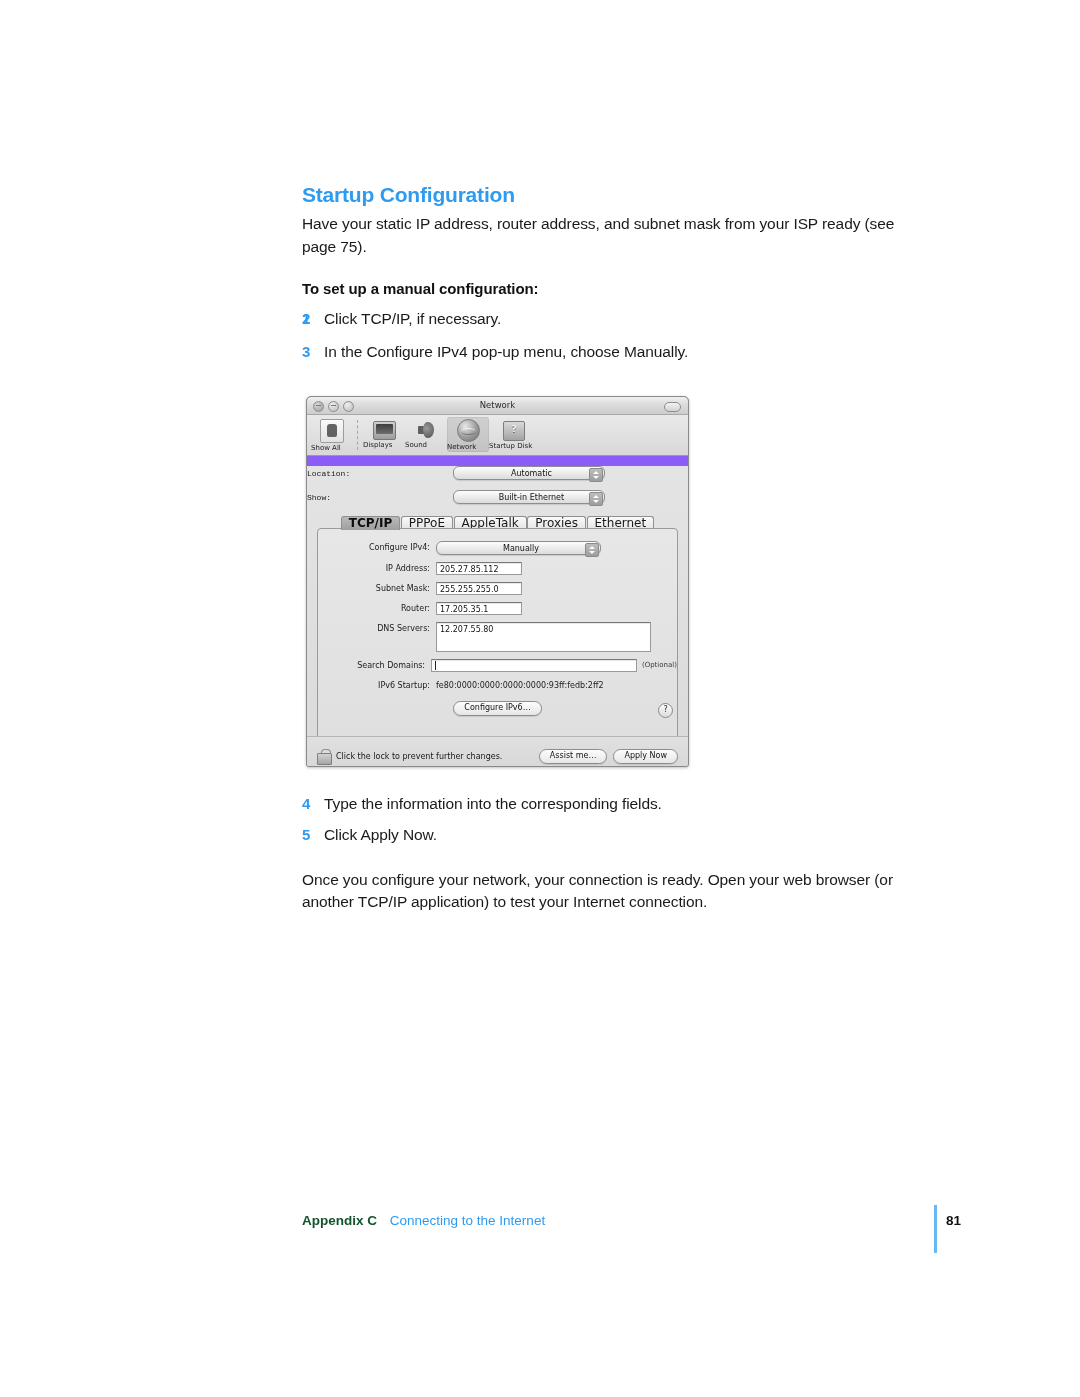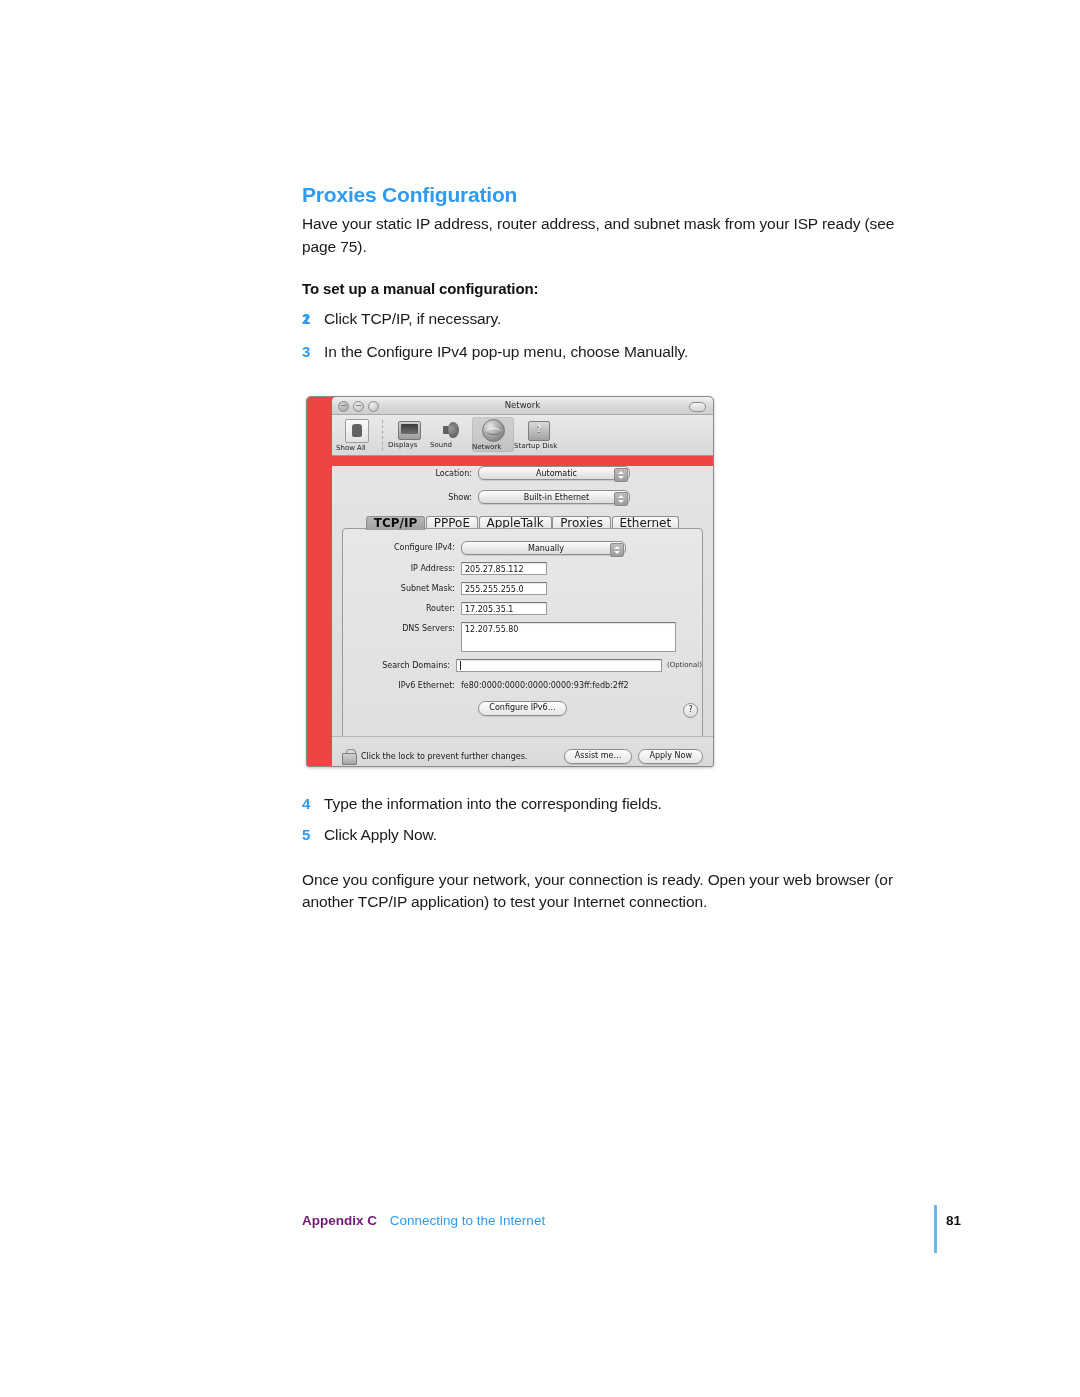--- a/index.html
+++ b/index.html
@@ -86,21 +86,21 @@
   
   .footer {
     position: absolute;
     left: 302px;
     top: 1213px;
     width: 680px;
     font-size: 13.5px;
   }
   .footer-appendix {
     font-weight: bold;
-    color: #701a75;
+    color: #14532d;
   }
   .footer-title {
     color: #2e9bf0;
     margin-left: 9px;
   }
   .footer-rule {
     position: absolute;
     left: 934px;
     top: 1205px;
     width: 3px;
@@ -116,29 +116,28 @@
     color: #111;
   }
 
   
   .macwin {
     position: absolute;
     left: 306px;
     top: 396px;
     width: 381px;
     height: 369px;
-    background: #ef4444;
+    background: #8b5cf6;
     border: 1px solid #8a8a8a;
     border-radius: 5px 5px 3px 3px;
     box-shadow: 0 1px 3px rgba(0,0,0,0.25);
     font-family: "DejaVu Sans", sans-serif;
     font-size: 8px;
     color: #171717;
     overflow: hidden;
-    padding-left: 25px;
   }
 
   
   .titlebar {
     height: 17px;
     background: linear-gradient(to bottom,#f0f0f0 0%,#dcdcdc 45%,#cdcdcd 100%);
     border-bottom: 1px solid #a8a8a8;
     position: relative;
     border-radius: 4px 4px 0 0;
   }
@@ -306,24 +305,25 @@
   }
 
   
   .row {
     display: flex;
     align-items: center;
     margin-top: 10px;
   }
   .row-lbl {
     width: 140px;
-    text-align: right;
+    text-align: left;
     padding-right: 6px;
     font-size: 8px;
     color: #1b1b1b;
+    font-family: Liberation Mono, monospace;
   }
   .popup {
     position: relative;
     width: 152px;
     height: 14px;
     background: linear-gradient(to bottom,#fdfdfd 0%,#ececec 50%,#dcdcdc 100%);
     border: 1px solid #8e8e8e;
     border-radius: 6px;
     font-size: 8px;
     line-height: 14px;
@@ -517,21 +517,21 @@
     color: #171717;
     flex: 1 1 auto;
   }
   .foot-btns { display: flex; gap: 6px; }
 </style>
 </head>
 <body>
 
 <div class="page-col">
 
-  <h1 class="h1">Proxies Configuration</h1>
+  <h1 class="h1">Startup Configuration</h1>
 
   <p class="para lead">Have your static IP address, router address, and subnet mask from your ISP ready (see page 75).</p>
 
   <div class="subhead">To set up a manual configuration:</div>
 
   <ol class="steps">
     <li class="step">
       <span class="step-num">1</span>
     </li>
     <li class="step">
@@ -637,21 +637,21 @@
         <div class="tfield w-dns">12.207.55.80</div>
       </div>
 
       <div class="frow">
         <div class="flbl">Search Domains:</div>
         <div class="tfield w-search"><span class="caret"></span></div>
         <div class="optional">(Optional)</div>
       </div>
 
       <div class="frow">
-        <div class="flbl">IPv6 Ethernet:</div>
+        <div class="flbl">IPv6 Startup:</div>
         <div class="static-val">fe80:0000:0000:0000:0000:93ff:fedb:2ff2</div>
       </div>
 
       <div class="btnrow">
         <span class="capsule">Configure IPv6…</span>
         <span class="helpbtn">?</span>
       </div>
 
     </div>
 

